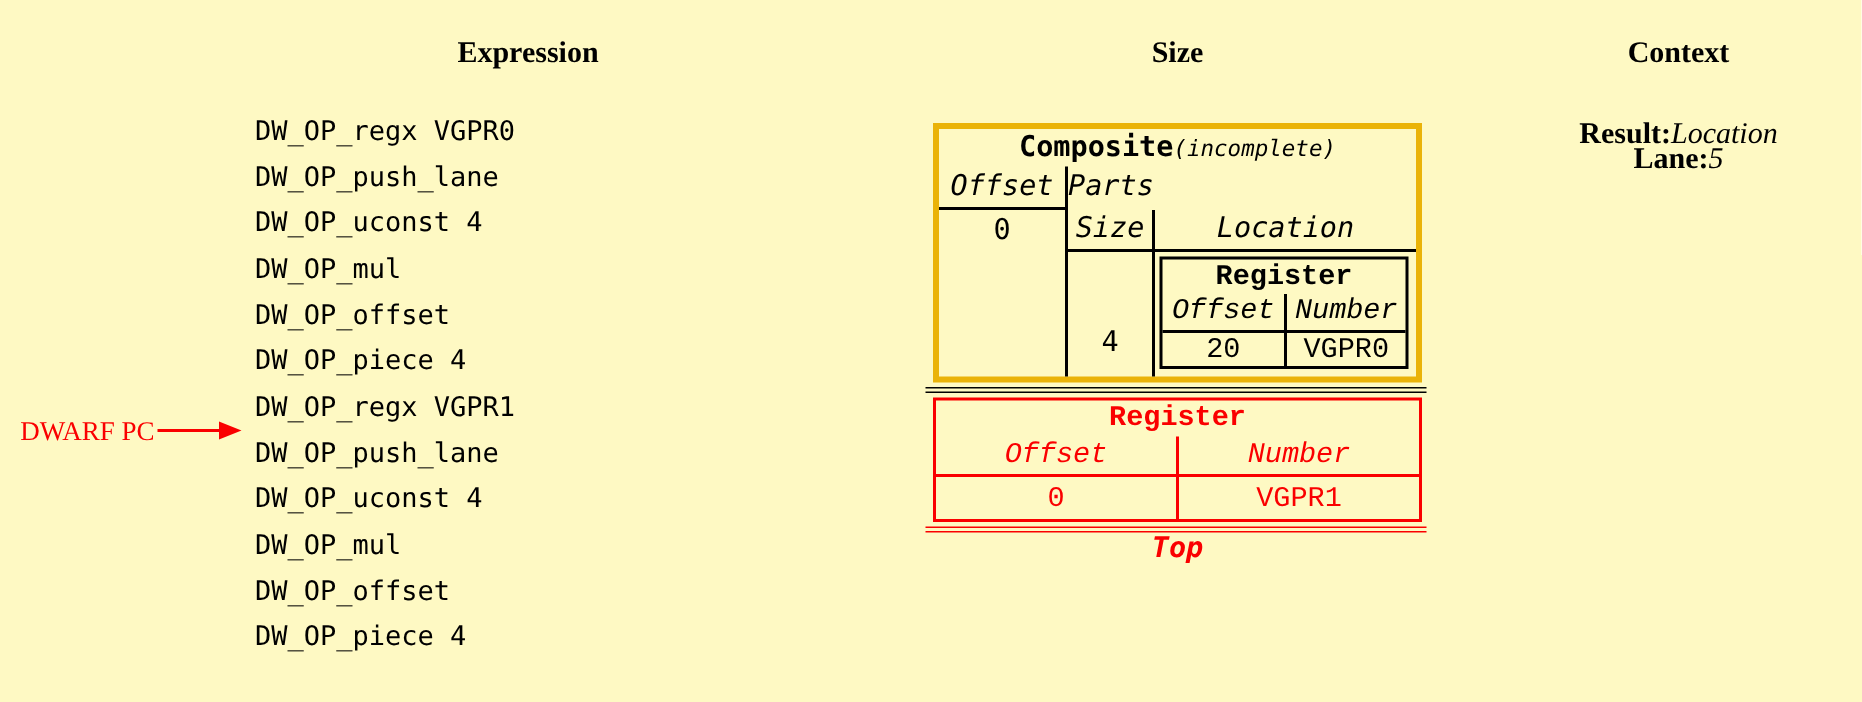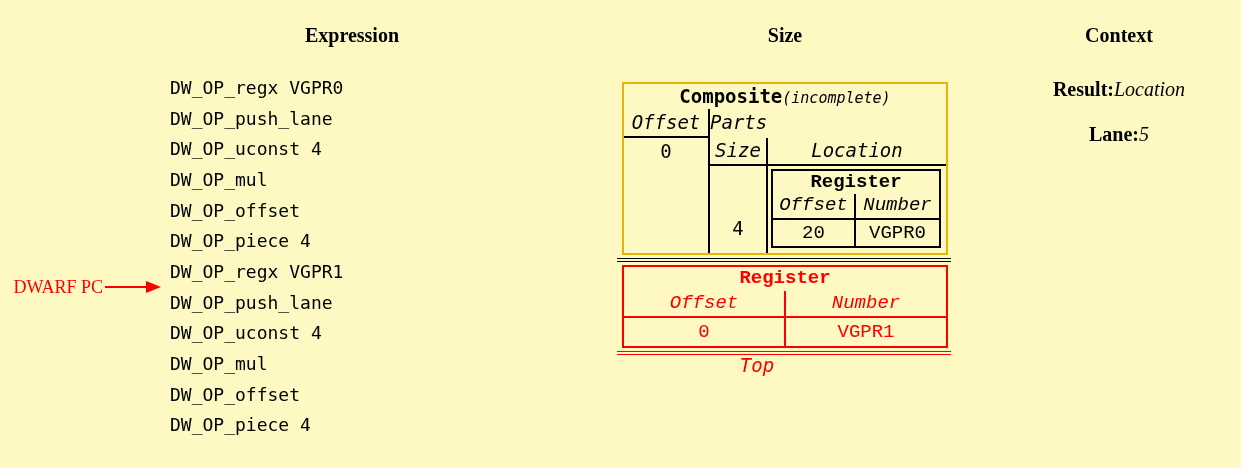--- a/index.html
+++ b/index.html
@@ -40,21 +40,21 @@
   }
   .pc-arrow-head {
     position:absolute; left:146px; top:281px; width:0; height:0;
     border-left:15px solid var(--red);
     border-top:6px solid transparent; border-bottom:6px solid transparent;
   }
 
   
   .composite-table {
     position:absolute; left:622px; top:82px; width:326px; height:173px;
-    border:2px solid #eab308; display:flex; flex-direction:column;
+    border:4px solid #eab308; display:flex; flex-direction:column;
     font-size:19px;
   }
   .comp-title { height:25px; line-height:24px; text-align:center; white-space:nowrap; }
   .t-bold { font-weight:bold; }
   .comp-qualifier { font-style:italic; font-size:15px; font-weight:normal; }
   .comp-body { flex:1; display:flex; }
   .offset-col { width:86px; border-right:2px solid #000; display:flex; flex-direction:column; }
   .offset-head { height:29px; border-bottom:2px solid #000; line-height:26px; text-align:center; font-style:italic; }
   .offset-val { height:28px; line-height:27px; text-align:center; }
   .parts-col { flex:1; display:flex; flex-direction:column; }
@@ -88,32 +88,32 @@
   .red-table .reg-title { height:24px; line-height:23px; }
 
   .sep {
     position:absolute; left:617px; width:334px; height:4px;
     border-top:1.5px solid #000; border-bottom:1.5px solid #000;
   }
   .sep-black { top:258px; }
   .sep-red { top:351px; border-color:var(--red); }
 
   .top-label {
-    position:absolute; left:757px; top:354px; transform:translateX(-50%);
-    color:var(--red); font-weight:normal; font-style:italic; font-size:19px;
+    position:absolute; left:785px; top:354px; transform:translateX(-50%);
+    color:var(--red); font-weight:bold; font-style:italic; font-size:19px;
   }
 
   
   .ctx-line {
     position:absolute; transform:translateX(-50%); left:1119px;
     font-family:"Liberation Serif","DejaVu Serif",serif; font-size:20px;
     white-space:nowrap;
   }
   .ctx-result { top:78px; }
-  .ctx-lane { top:123px; }
+  .ctx-lane { top:95px; }
   .ctx-label { font-weight:bold; }
   .ctx-value { font-style:italic; }
 </style>
 </head>
 <body>
 
 <div class="canvas">
 
   <div class="col-title hdr-expression">Expression</div>
   <div class="col-title hdr-stack">Size</div>

